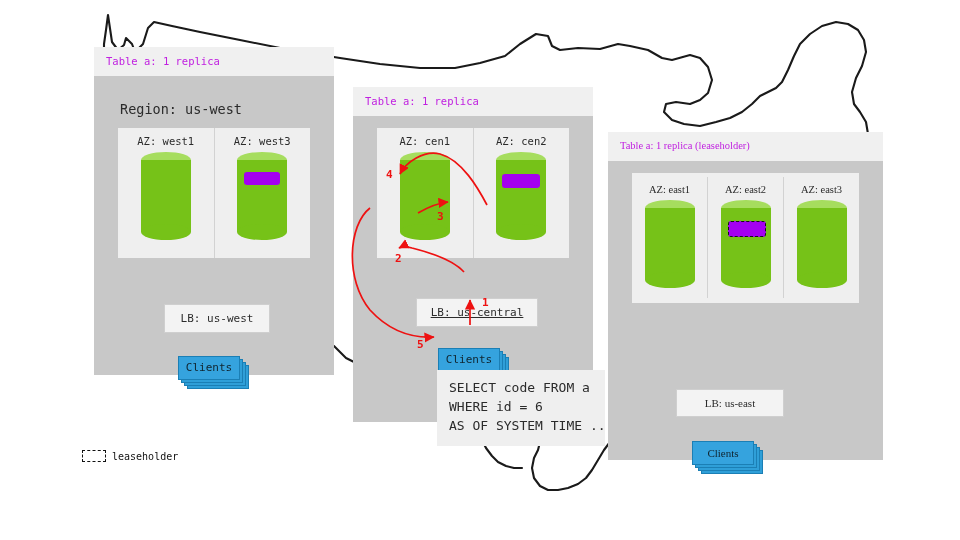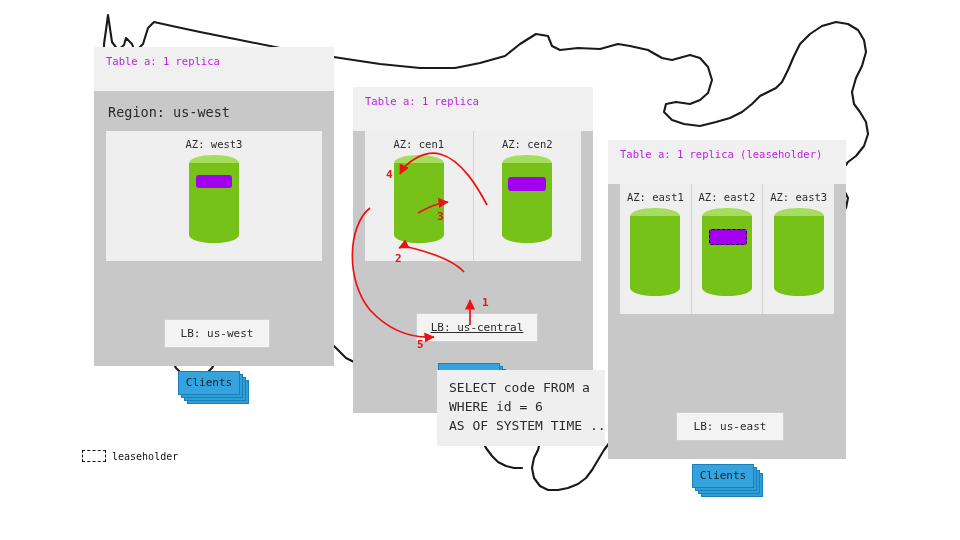--- a/index.html
+++ b/index.html
@@ -14,26 +14,26 @@
   
   #usmap{position:absolute;left:0;top:0;width:960px;height:540px;z-index:1;}
 
   
   .region-panel{position:absolute;z-index:3;}
   .panel-header{
     background:#f0f0f0;
     color:#c020e0;
     font-size:10.5px;
     line-height:1;
-    padding:9px 12px 24px 12px;
+    padding:9px 12px 9px 12px;
     white-space:nowrap;
   }
   .panel-body{
     background:#c8c8c8;
-    padding:0;
+    padding:12px;
     position:relative;
   }
   .region-title{
     color:#2b2b2b;
     font-size:13.5px;
     padding:13px 0 11px 14px;
     white-space:nowrap;
   }
   .az-row{
     display:flex;
@@ -189,20 +189,28 @@
     <path fill="none" stroke="#1a1a1a" stroke-width="2" stroke-linejoin="round" stroke-linecap="round" d="M760,300 L770,296 L778,292 L786,290 L794,292 L800,298 L804,306 L806,316
          L804,326 L798,334 L790,338 L782,338 L774,334 L768,326 L764,316 L762,308"></path>
   </svg>
 
   <div class="region-panel" style="left:94px;top:47px;width:240px;">
     <div class="panel-header">Table a: 1 replica</div>
     <div class="panel-body" style="height:275px;">
       <div class="region-title">Region: us-west</div>
       <div class="az-row" style="height:130px;">
         <div class="az-cell">
+          <span class="az-label">AZ: west1</span>
+          <div class="cyl" style="width:50px;height:88px;">
+            <div class="cyl-top" style="height:16px;"></div>
+            <div class="cyl-body" style="top:8px;height:72px;"></div>
+            <div class="cyl-bot" style="height:16px;"></div>
+          </div>
+        </div>
+        <div class="az-cell">
           <span class="az-label">AZ: west3</span>
           <div class="cyl" style="width:50px;height:88px;">
             <div class="cyl-top" style="height:16px;"></div>
             <div class="cyl-body" style="top:8px;height:72px;"></div>
             <div class="cyl-bot" style="height:16px;"></div>
             <div class="replica" style="left:7px;top:20px;width:36px;height:13px;"></div>
           </div>
         </div>
       </div>
       <div class="lb-box" style="left:70px;top:228px;width:104px;padding:7px 0;">LB: us-west</div>
@@ -244,24 +252,24 @@
         <div class="card" style="left:3px;top:3px;width:60px;height:22px;"></div>
         <div class="card top" style="left:0px;top:0px;width:60px;height:22px;">Clients</div>
       </div>
     </div>
   </div>
 
   <div class="sql-box" style="left:437px;top:370px;width:144px;">SELECT code FROM a
 WHERE id = 6
 AS OF SYSTEM TIME ...;</div>
 
-  <div class="region-panel" style="left:608px;top:140px;width:238px;">
+  <div class="region-panel" style="left:608px;top:132px;width:275px;font-family:Liberation Serif, serif;">
     <div class="panel-header">Table a: 1 replica (leaseholder)</div>
     <div class="panel-body" style="height:275px;">
-      <div class="az-row" style="height:130px;">
+      <div class="az-row" style="height:130px;align-items:center;">
         <div class="az-cell">
           <span class="az-label">AZ: east1</span>
           <div class="cyl" style="width:50px;height:88px;">
             <div class="cyl-top" style="height:16px;"></div>
             <div class="cyl-body" style="top:8px;height:72px;"></div>
             <div class="cyl-bot" style="height:16px;"></div>
           </div>
         </div>
         <div class="az-cell">
           <span class="az-label">AZ: east2</span>

